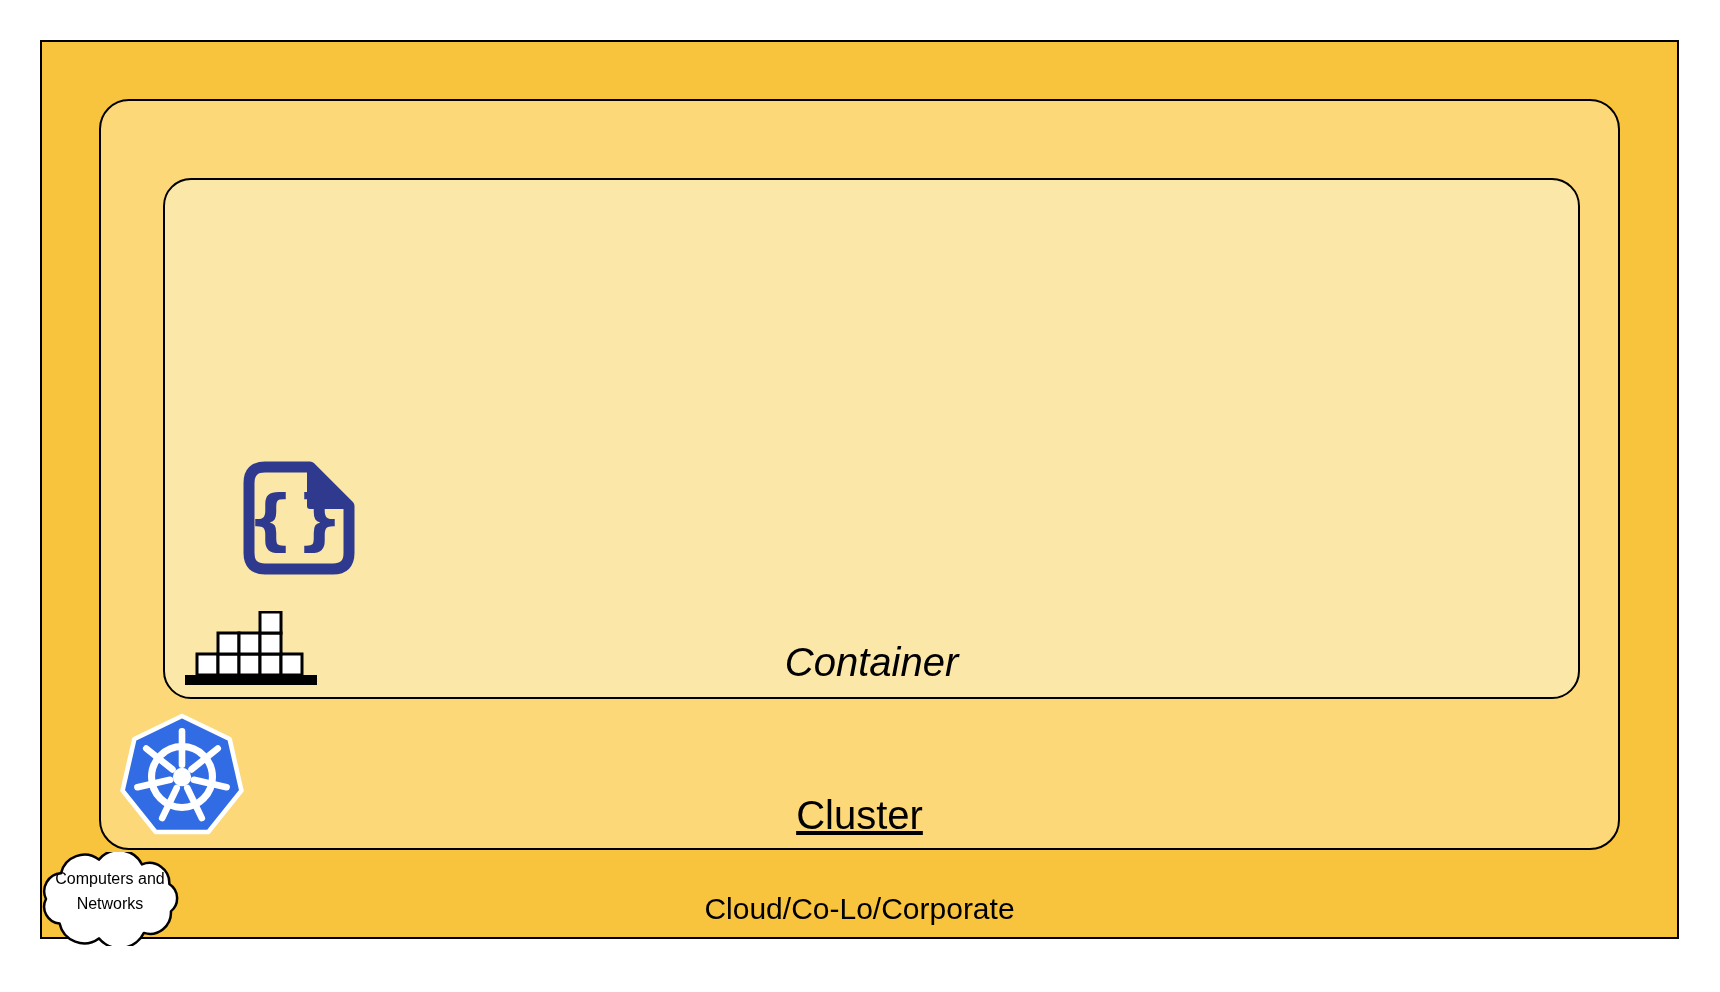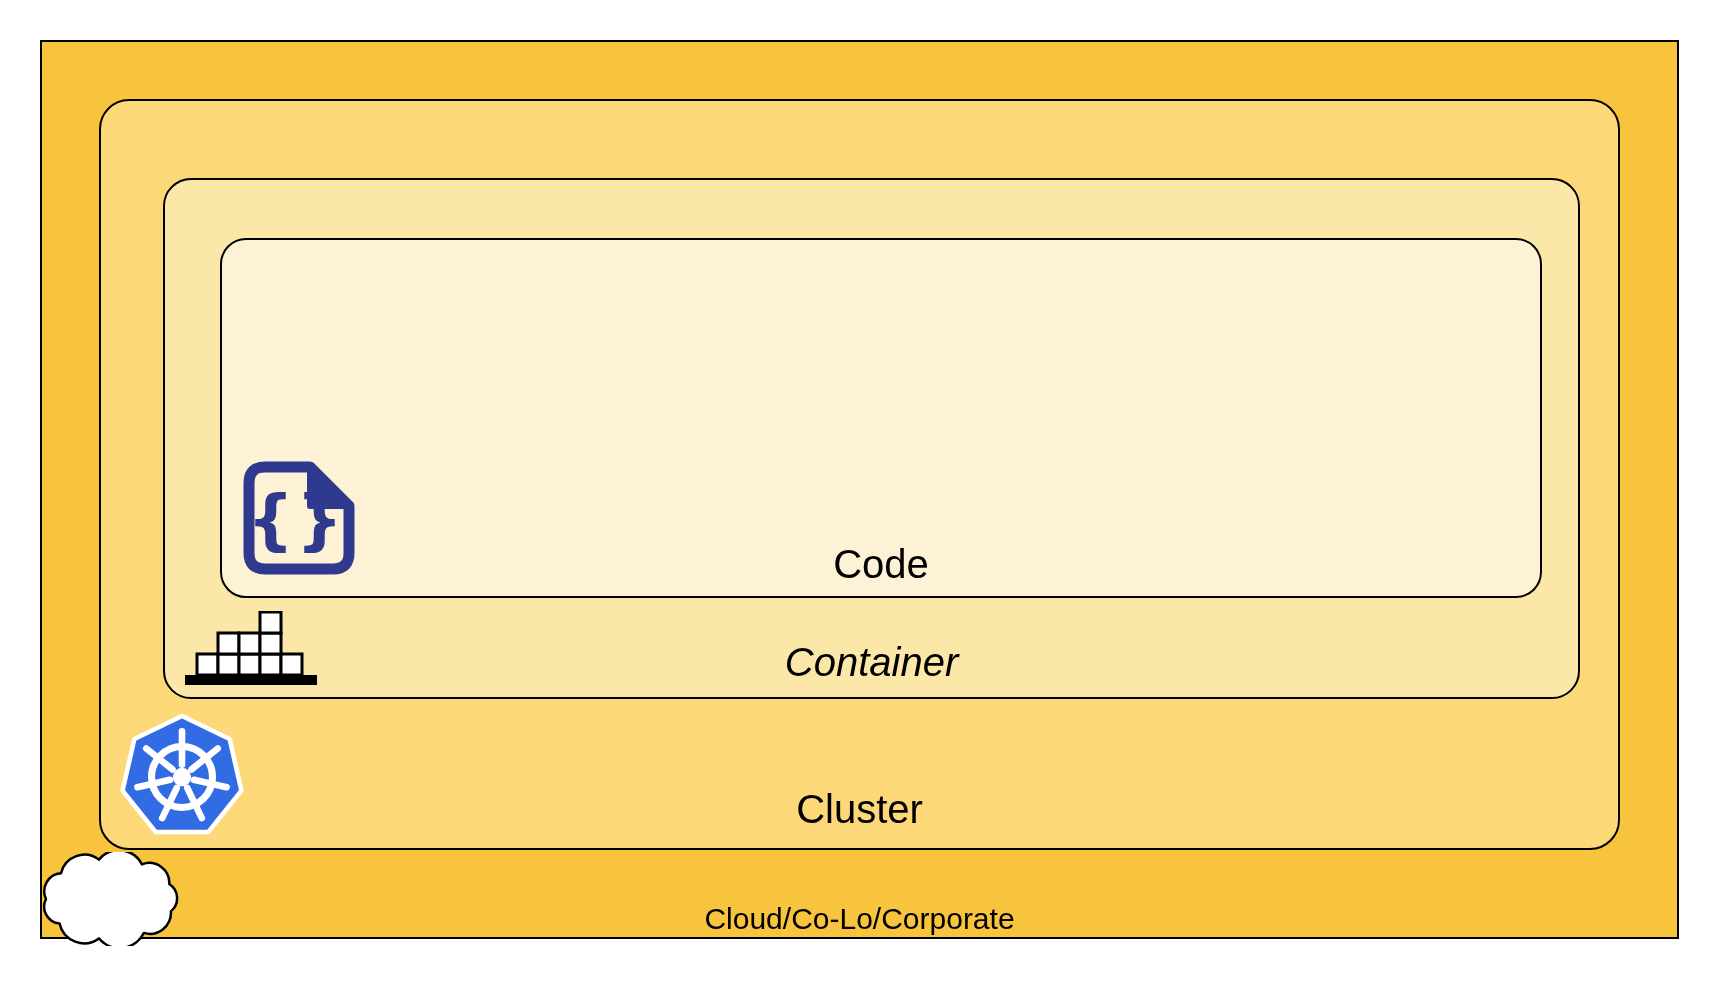--- a/index.html
+++ b/index.html
@@ -49,23 +49,23 @@
     position: absolute;
     left: 0; right: 0;
     text-align: center;
     font-size: 40px;
     line-height: 46px;
     color: #000000;
     white-space: nowrap;
   }
   .label-code      { bottom: 9px; }
   .label-container { bottom: 12px; font-style: italic; }
-  .label-cluster   { bottom: 16px; }
+  .label-cluster   { bottom: 10px; text-decoration: underline; }
   .label-datacenter {
-    bottom: 1px;
+    bottom: 11px;
     font-size: 30px;
     line-height: 34px;
     white-space: normal;
   }
   .icon-abs { position: absolute; }
   .code-file-icon      { left: 238px; top: 458px; width: 120px; height: 120px; }
   .container-stack-icon{ left: 185px; top: 611px; width: 132px; height: 75px; }
   .kubernetes-icon     { left: 117px; top: 712px; width: 130px; height: 130px; }
   .cloud-callout       { left: 40px;  top: 852px; width: 140px; height: 94px; }
   .cloud-callout-text {
@@ -95,23 +95,20 @@
   </div>
 
   <div class="layer layer-cluster">
     <div class="layer-label label-cluster">Cluster</div>
   </div>
 
   <div class="layer layer-container">
     <div class="layer-label label-container">Container</div>
   </div>
 
-  <div class="layer layer-code">
-    <div class="layer-label label-code">Code</div>
-  </div>
 
   <div class="icon-abs code-file-icon">
     <svg viewBox="0 0 120 120">
       <path d="M 27 9 L 72 9 L 111 48 L 111 95 Q 111 111 95 111 L 27 111 Q 11 111 11 95 L 11 25 Q 11 9 27 9 Z" fill="none" stroke="#2F3A8F" stroke-width="11" stroke-linejoin="round"></path>
       <path d="M 72 9 L 111 48 L 72 48 Z" fill="#2F3A8F" stroke="#2F3A8F" stroke-width="6" stroke-linejoin="round"></path>
       <text class="code-braces-text" x="58" y="84" text-anchor="middle" font-size="66" fill="#2F3A8F" letter-spacing="2">{}</text>
     </svg>
   </div>
 
   <div class="icon-abs container-stack-icon">
@@ -154,15 +151,19 @@
                A 18 18 0 0 1 21 21.3
                A 24 24 0 0 1 58.9 7.6
                A 26 26 0 0 1 102 12.4
                A 20 20 0 0 1 129.3 32
                A 17 17 0 0 1 130.9 59.4
                A 21 21 0 0 1 103.9 80.9
                A 27 27 0 0 1 58.9 86.4
                A 25 25 0 0 1 19.6 71.6
                A 17 17 0 0 1 6 47 Z" fill="#ffffff" stroke="#000000" stroke-width="2.5" stroke-linejoin="round"></path>
     </svg>
+    <div class="cloud-callout-text">
+      <div>Computers and</div>
+      <div>Networks</div>
+    </div>
   </div>
 
 </div>
 
 </body></html>

